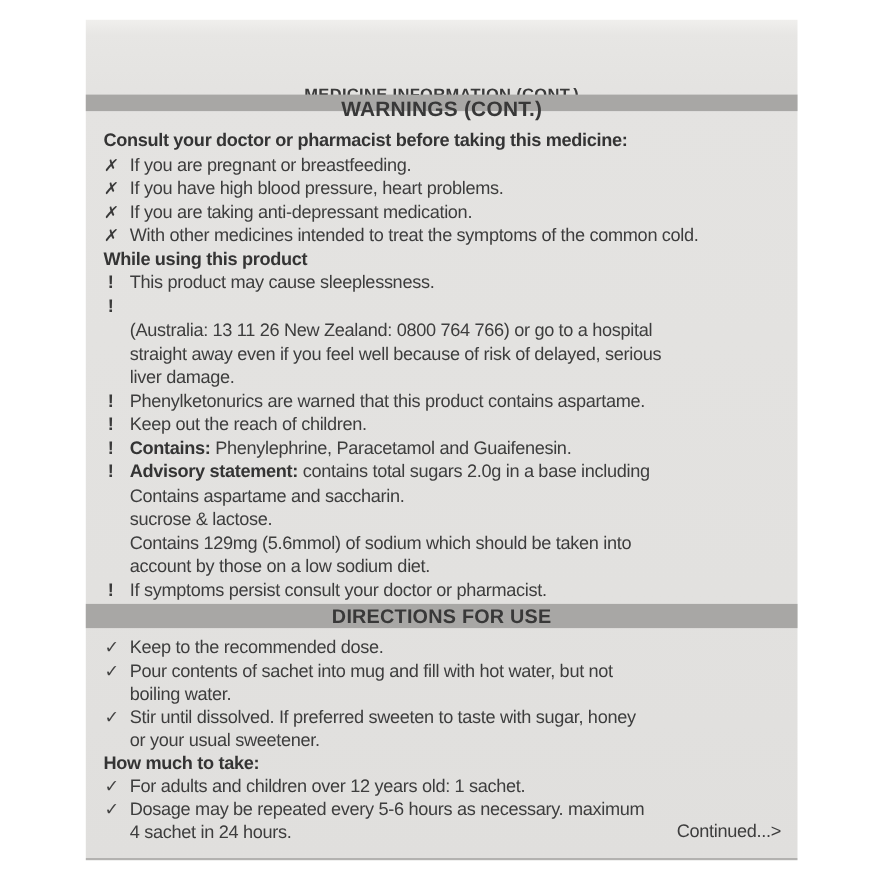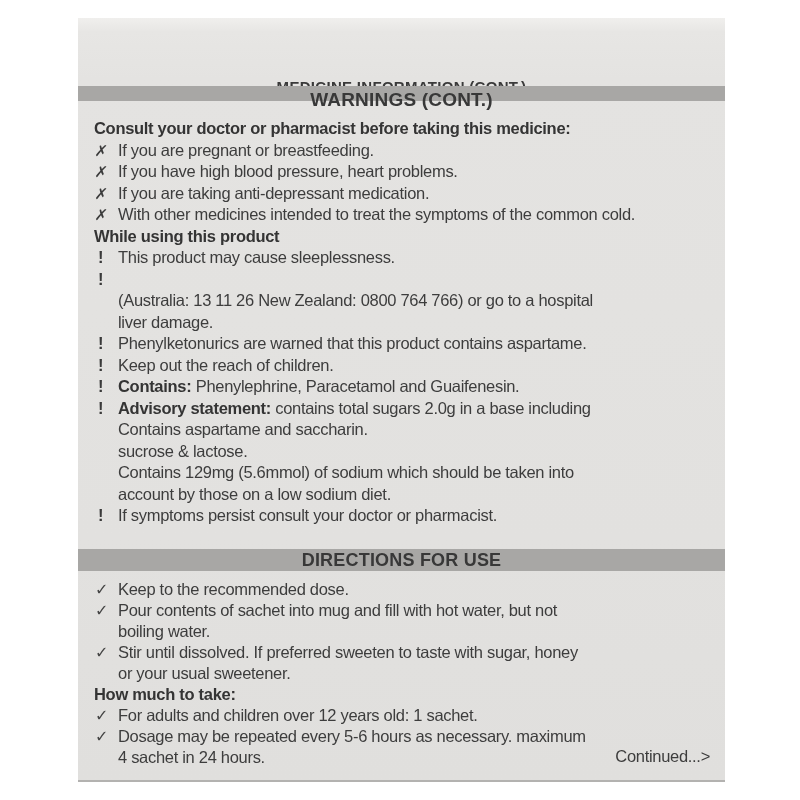--- a/index.html
+++ b/index.html
@@ -162,20 +162,24 @@
   </div>
         <div class="row item">
     <span class="marker m-bang">!</span>
   </div>
         <div class="row cont">
     <span class="marker"></span>
     <span class="txt"><b class="bpart"></b><span class="tpart">(Australia: 13 11 26 New Zealand: 0800 764 766) or go to a hospital</span></span>
   </div>
         <div class="row cont">
     <span class="marker"></span>
+    <span class="txt"><b class="bpart"></b><span class="tpart">straight away even if you feel well because of risk of delayed, serious</span></span>
+  </div>
+        <div class="row cont">
+    <span class="marker"></span>
     <span class="txt"><b class="bpart"></b><span class="tpart">liver damage.</span></span>
   </div>
         <div class="row item">
     <span class="marker m-bang">!</span>
     <span class="txt"><b class="bpart"></b><span class="tpart">Phenylketonurics are warned that this product contains aspartame.</span></span>
   </div>
         <div class="row item">
     <span class="marker m-bang">!</span>
     <span class="txt"><b class="bpart"></b><span class="tpart">Keep out the reach of children.</span></span>
   </div>

